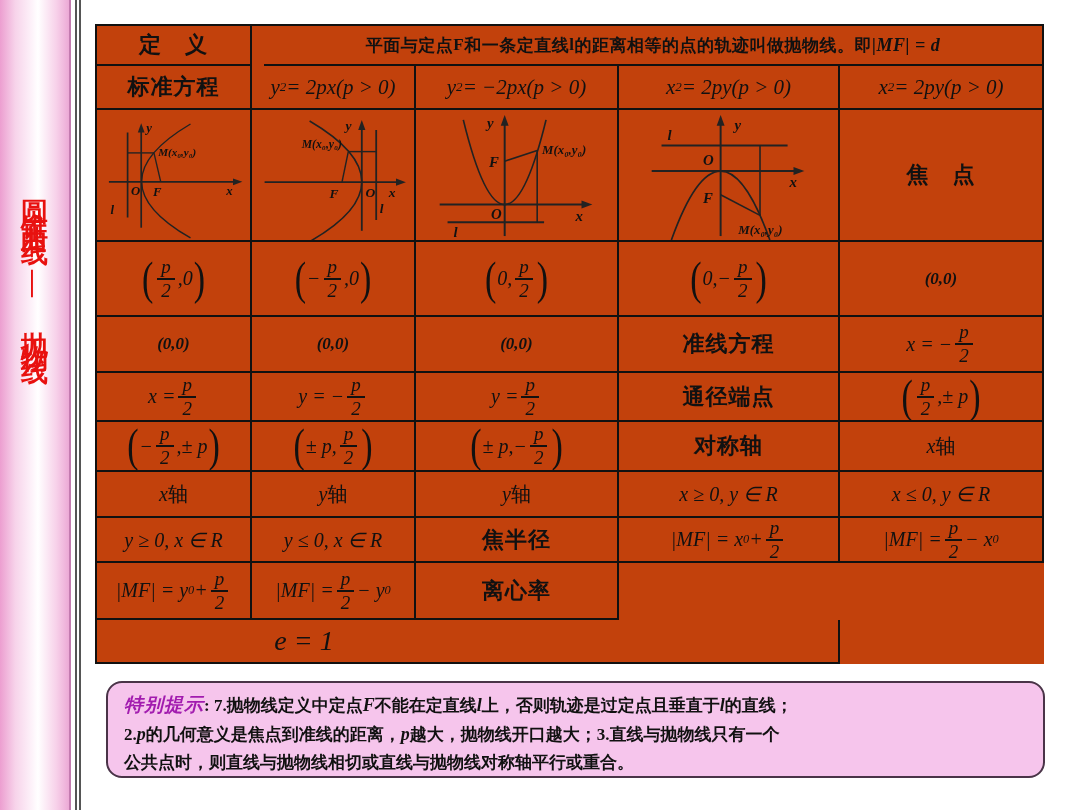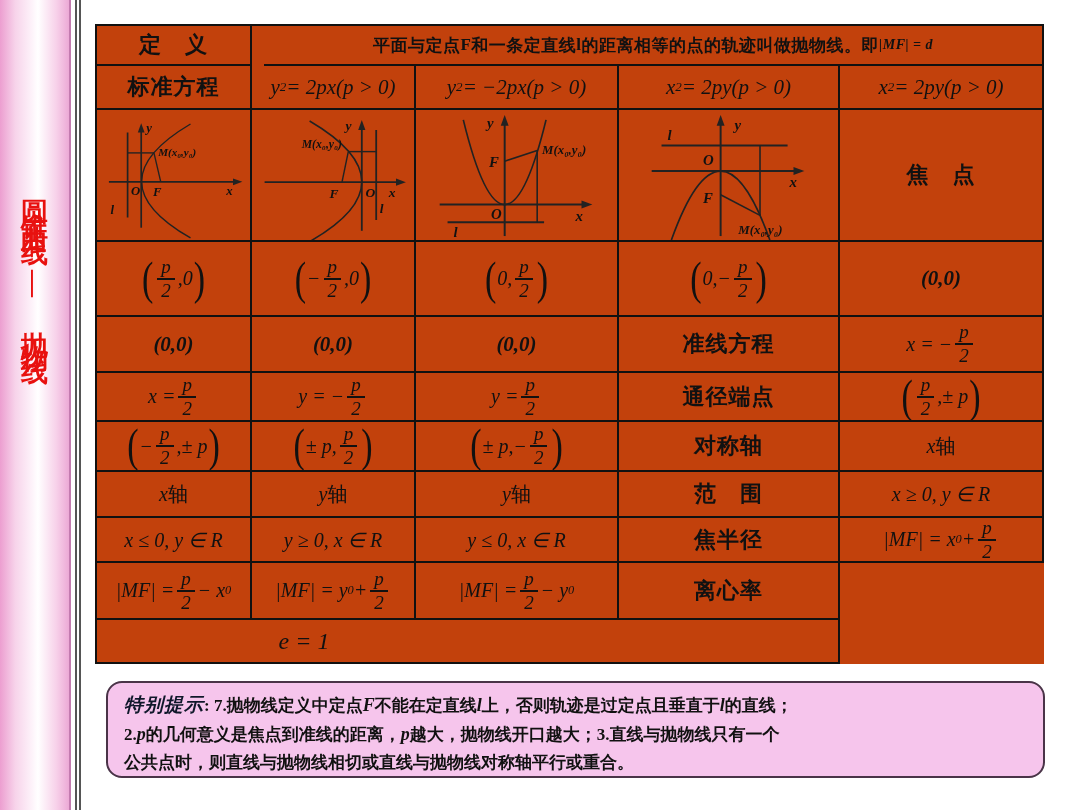--- a/index.html
+++ b/index.html
@@ -35,24 +35,24 @@
     background:#c2410c;
   }
   .cell {
     border-right:2px solid #111; border-bottom:2px solid #111;
     display:flex; align-items:center; justify-content:center;
     font-size:20px; overflow:hidden; padding:1px 3px;
   }
   .rlabel { font-weight:bold; font-size:22px; letter-spacing:1px; }
   .span4 { grid-column: span 4; }
   .def-cell { font-size:17px; font-weight:bold; letter-spacing:0.5px;margin-left:12px; }
-  .def-cell .mi { font-size:14px; font-weight:bold; }
+  .def-cell .mi { font-size:18px; font-weight:bold; }
   .eq-cell { font-size:21px; }
-  .vertex-cell { font-weight:bold; font-size:21px; }
-  .ecc-cell { padding-right:330px; font-size:24px; }
+  .vertex-cell { font-weight:bold; font-size:17px; }
+  .ecc-cell { padding-right:330px; font-size:28px; }
   .diagram-cell { padding:0; }
   .diagram-cell svg { display:block; width:100%; height:100%; }
 
   
   .mi { font-style:italic; font-family:"Liberation Serif",serif; }
   .mb { font-weight:bold; font-family:"Liberation Serif",serif; }
   .mu { font-family:"Liberation Serif",serif; }
   sup { font-size:0.62em; }
   sub { font-size:0.62em; }
   .frac {
@@ -77,21 +77,21 @@
   
   .note {
     position:absolute; left:106px; top:681px; width:939px; height:97px;
     background:#f6c5ec; border:2.5px solid #4a3448; border-radius:16px;
     padding:7px 16px 6px 16px;
     font-size:17px; line-height:1.6; color:#111;
   }
   .note .mu { font-weight:bold; }
   .note .mi { font-weight:bold; font-size:18px; }
   .note-title {
-    color:#0f172a; font-weight:bold; font-style:italic; font-size:19px;
+    color:#a21caf; font-weight:bold; font-style:italic; font-size:19px;
     letter-spacing:1px;
     margin-top:28px;
   }
 </style>
 </head>
 <body>
 
 <div class="page">
 
   <div class="sidebar">
@@ -342,21 +342,20 @@
       </div>
     <div class="cell">
         <span class="mi">y</span>
         <span class="mu">轴</span>
       </div>
     <div class="cell">
         <span class="mi">y</span>
         <span class="mu">轴</span>
       </div>
 
-    <div class="cell rlabel">范　围</div>
     <div class="cell">
         <span class="mi">x ≥ 0, y ∈ R</span>
       </div>
     <div class="cell">
         <span class="mi">x ≤ 0, y ∈ R</span>
       </div>
     <div class="cell">
         <span class="mi">y ≥ 0, x ∈ R</span>
       </div>
     <div class="cell">

